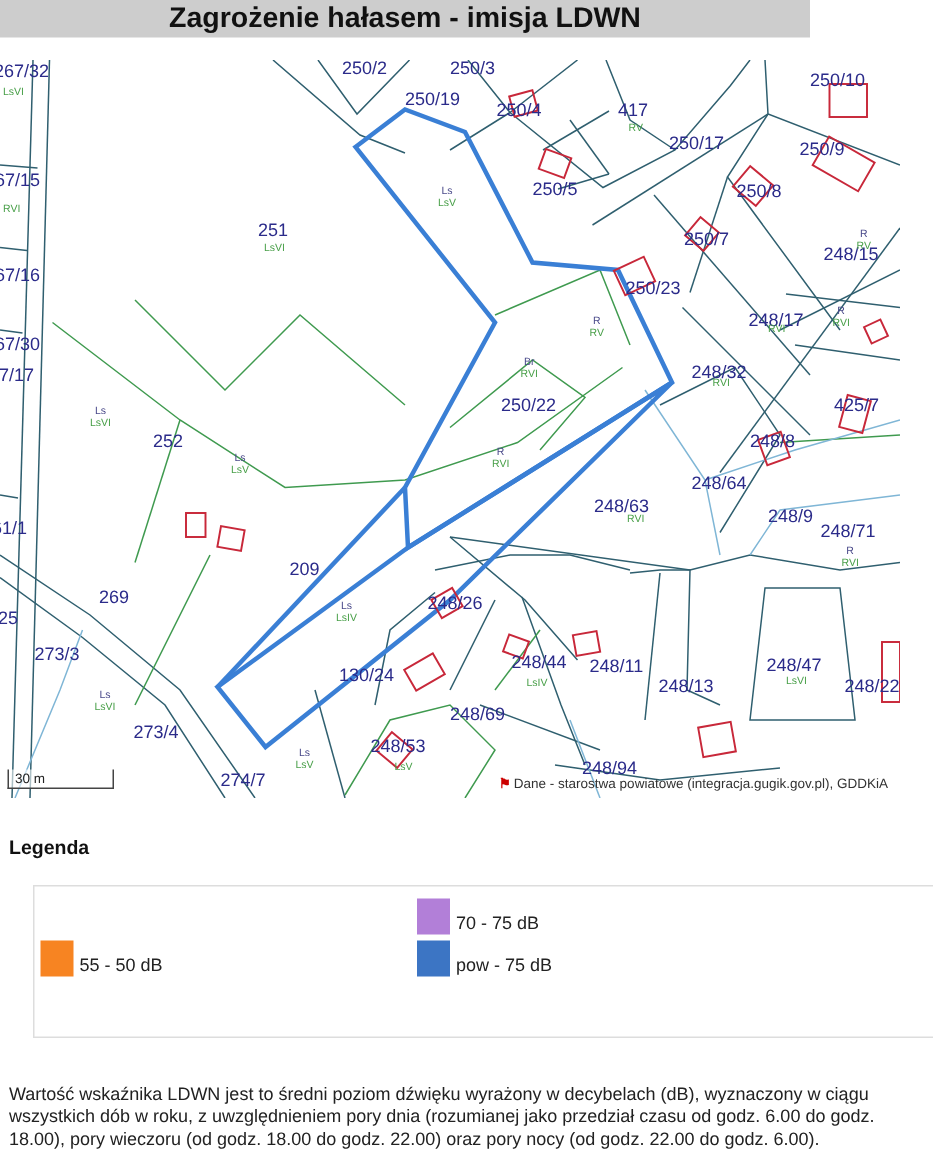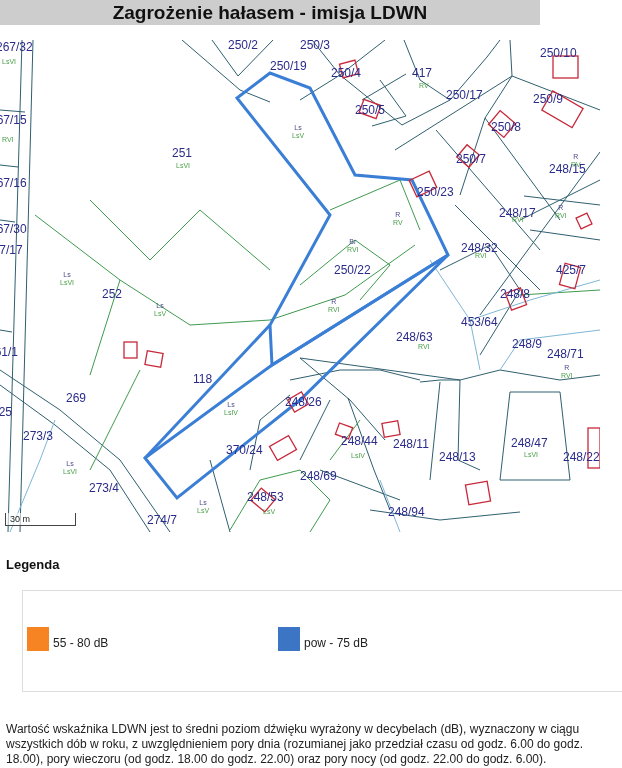--- a/index.html
+++ b/index.html
@@ -128,50 +128,50 @@
   <div>
     <span class="plot-label" style="left:-4px;top:0px">267/32</span>
     <span class="plot-label" style="left:228px;top:-2px">250/2</span>
     <span class="plot-label" style="left:300px;top:-2px">250/3</span>
     <span class="plot-label" style="left:270px;top:19px">250/19</span>
     <span class="plot-label" style="left:331px;top:26px">250/4</span>
     <span class="plot-label" style="left:412px;top:26px">417</span>
     <span class="plot-label" style="left:540px;top:6px">250/10</span>
     <span class="plot-label" style="left:446px;top:48px">250/17</span>
     <span class="plot-label" style="left:533px;top:52px">250/9</span>
-    <span class="plot-label" style="left:355px;top:63px">250/5</span>
+    <span class="plot-label" style="left:355px;top:79px">250/5</span>
     <span class="plot-label" style="left:491px;top:80px">250/8</span>
     <span class="plot-label" style="left:-10px;top:73px">267/15</span>
     <span class="plot-label" style="left:172px;top:106px">251</span>
     <span class="plot-label" style="left:456px;top:112px">250/7</span>
     <span class="plot-label" style="left:549px;top:122px">248/15</span>
     <span class="plot-label" style="left:-10px;top:136px">267/16</span>
     <span class="plot-label" style="left:417px;top:145px">250/23</span>
     <span class="plot-label" style="left:499px;top:166px">248/17</span>
     <span class="plot-label" style="left:-10px;top:182px">267/30</span>
     <span class="plot-label" style="left:-14px;top:203px">267/17</span>
     <span class="plot-label" style="left:461px;top:201px">248/32</span>
     <span class="plot-label" style="left:334px;top:223px">250/22</span>
     <span class="plot-label" style="left:556px;top:223px">425/7</span>
     <span class="plot-label" style="left:102px;top:247px">252</span>
     <span class="plot-label" style="left:500px;top:247px">248/8</span>
-    <span class="plot-label" style="left:461px;top:275px">453/64</span>
+    <span class="plot-label" style="left:461px;top:275px">248/64</span>
     <span class="plot-label" style="left:396px;top:290px">248/63</span>
     <span class="plot-label" style="left:512px;top:297px">248/9</span>
     <span class="plot-label" style="left:547px;top:307px">248/71</span>
     <span class="plot-label" style="left:-12px;top:305px">261/1</span>
-    <span class="plot-label" style="left:193px;top:332px">118</span>
+    <span class="plot-label" style="left:193px;top:332px">209</span>
     <span class="plot-label" style="left:66px;top:351px">269</span>
     <span class="plot-label" style="left:285px;top:355px">248/26</span>
     <span class="plot-label" style="left:-8px;top:365px">225</span>
     <span class="plot-label" style="left:23px;top:389px">273/3</span>
     <span class="plot-label" style="left:341px;top:394px">248/44</span>
     <span class="plot-label" style="left:393px;top:397px">248/11</span>
     <span class="plot-label" style="left:511px;top:396px">248/47</span>
-    <span class="plot-label" style="left:226px;top:403px">370/24</span>
+    <span class="plot-label" style="left:226px;top:403px">130/24</span>
     <span class="plot-label" style="left:439px;top:410px">248/13</span>
     <span class="plot-label" style="left:563px;top:410px">248/22</span>
     <span class="plot-label" style="left:300px;top:429px">248/69</span>
     <span class="plot-label" style="left:89px;top:441px">273/4</span>
     <span class="plot-label" style="left:247px;top:450px">248/53</span>
     <span class="plot-label" style="left:388px;top:465px">248/94</span>
     <span class="plot-label" style="left:147px;top:473px">274/7</span>
   </div>
 
   <div>
@@ -193,27 +193,34 @@
     <span class="use-label" style="left:561px;top:324px"><span class="top">R</span><span>RVI</span></span>
     <span class="use-label" style="left:224px;top:361px"><span class="top">Ls</span><span>LsIV</span></span>
     <span class="use-label" style="left:351px;top:412px"><span class="top"></span><span>LsIV</span></span>
     <span class="use-label" style="left:524px;top:411px"><span class="top"></span><span>LsVI</span></span>
     <span class="use-label" style="left:63px;top:420px"><span class="top">Ls</span><span>LsVI</span></span>
     <span class="use-label" style="left:197px;top:459px"><span class="top">Ls</span><span>LsV</span></span>
     <span class="use-label" style="left:263px;top:468px"><span class="top"></span><span>LsV</span></span>
   </div>
 
   <div class="scale">30 m</div>
+  <div class="attribution">
+    <span class="flag">⚑</span><span>Dane - starostwa powiatowe (integracja.gugik.gov.pl), GDDKiA</span>
+  </div>
 </div>
 
 <div class="legend-heading">Legenda</div>
 <div class="legend-box">
   <div class="legend-item" style="left:4px;top:34px">
     <div class="swatch" style="background:#f78422"></div>
-    <span>55 - 80 dB</span>
+    <span>55 - 50 dB</span>
+  </div>
+  <div class="legend-item" style="left:255px;top:6px">
+    <div class="swatch" style="background:#b27fd8"></div>
+    <span>70 - 75 dB</span>
   </div>
   <div class="legend-item" style="left:255px;top:34px">
     <div class="swatch" style="background:#3c75c4"></div>
     <span>pow - 75 dB</span>
   </div>
 </div>
 
 <p class="description">Wartość wskaźnika LDWN jest to średni poziom dźwięku wyrażony w decybelach (dB), wyznaczony w ciągu wszystkich dób w roku, z uwzględnieniem pory dnia (rozumianej jako przedział czasu od godz. 6.00 do godz. 18.00), pory wieczoru (od godz. 18.00 do godz. 22.00) oraz pory nocy (od godz. 22.00 do godz. 6.00).</p>
 
 </body></html>

